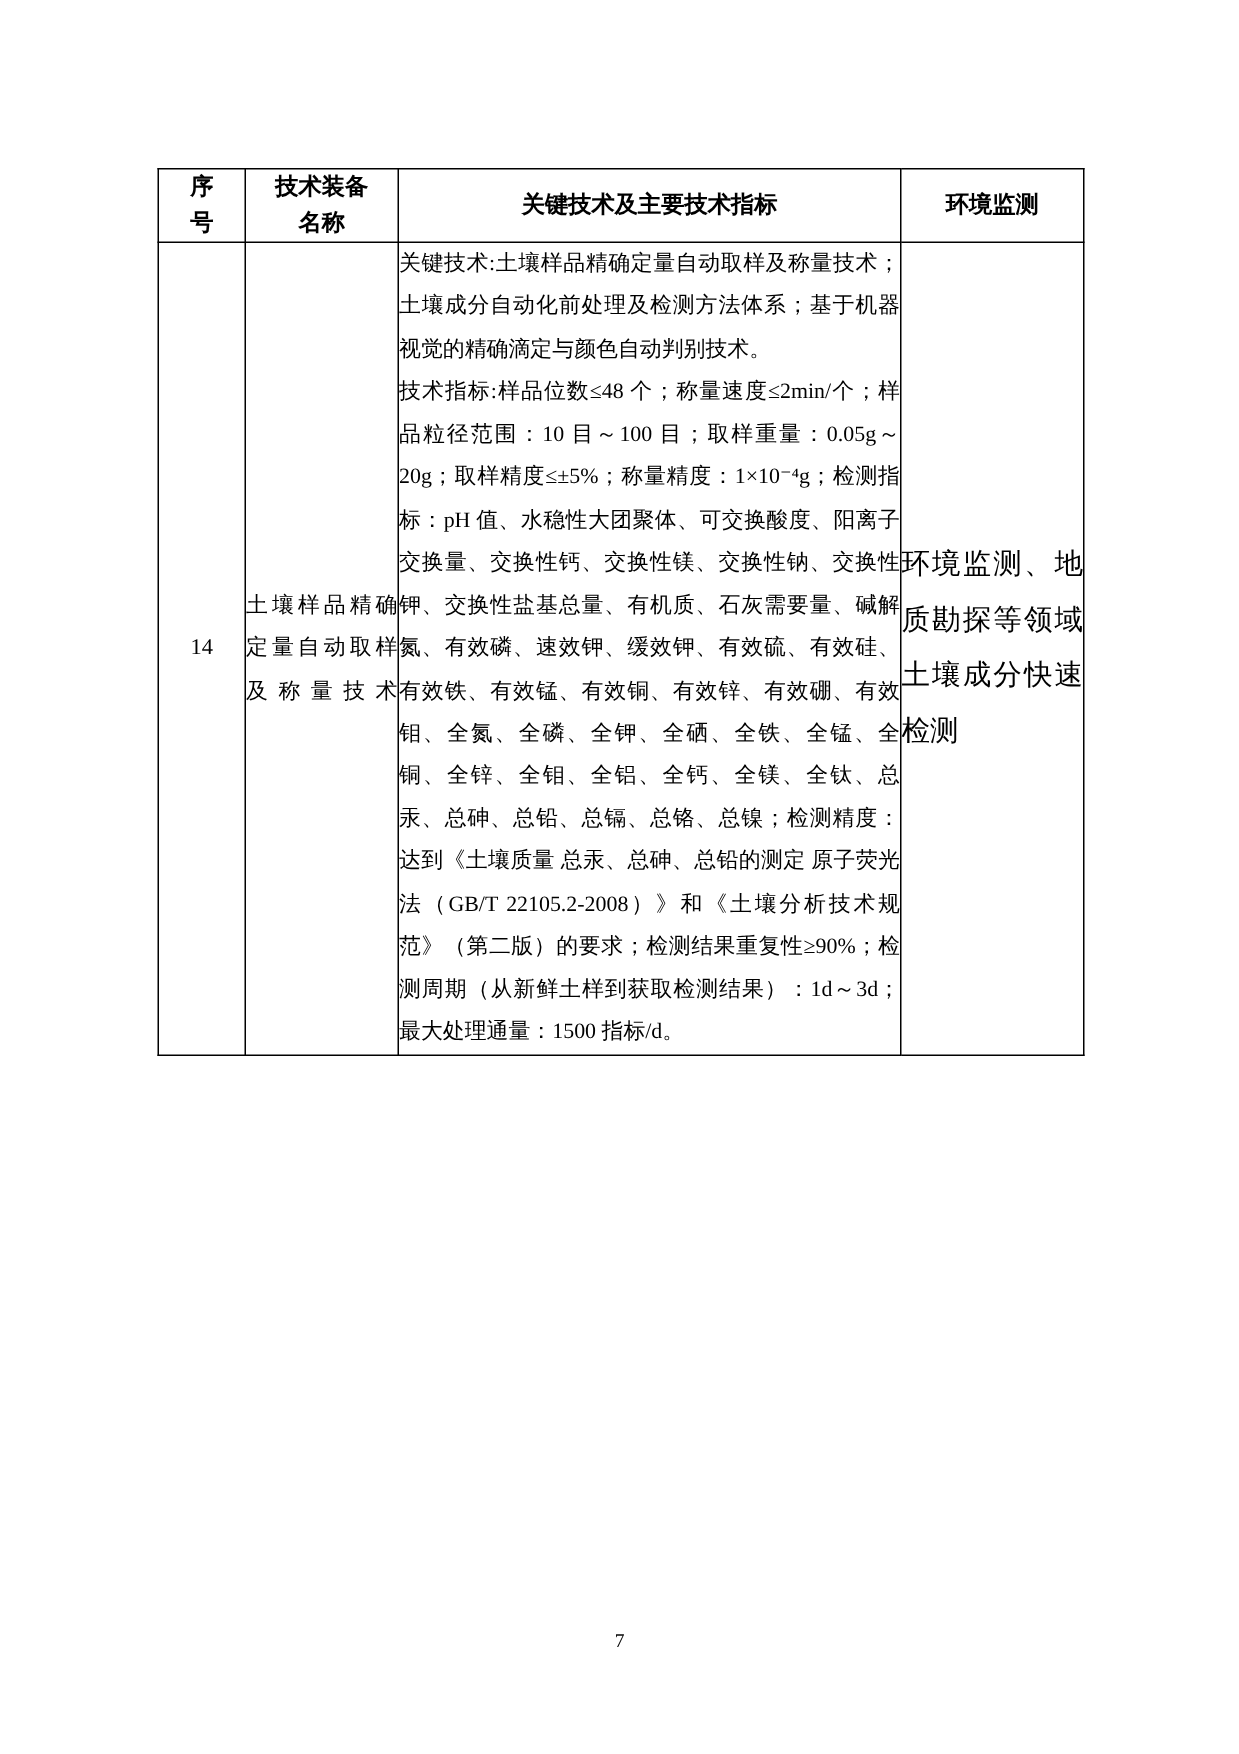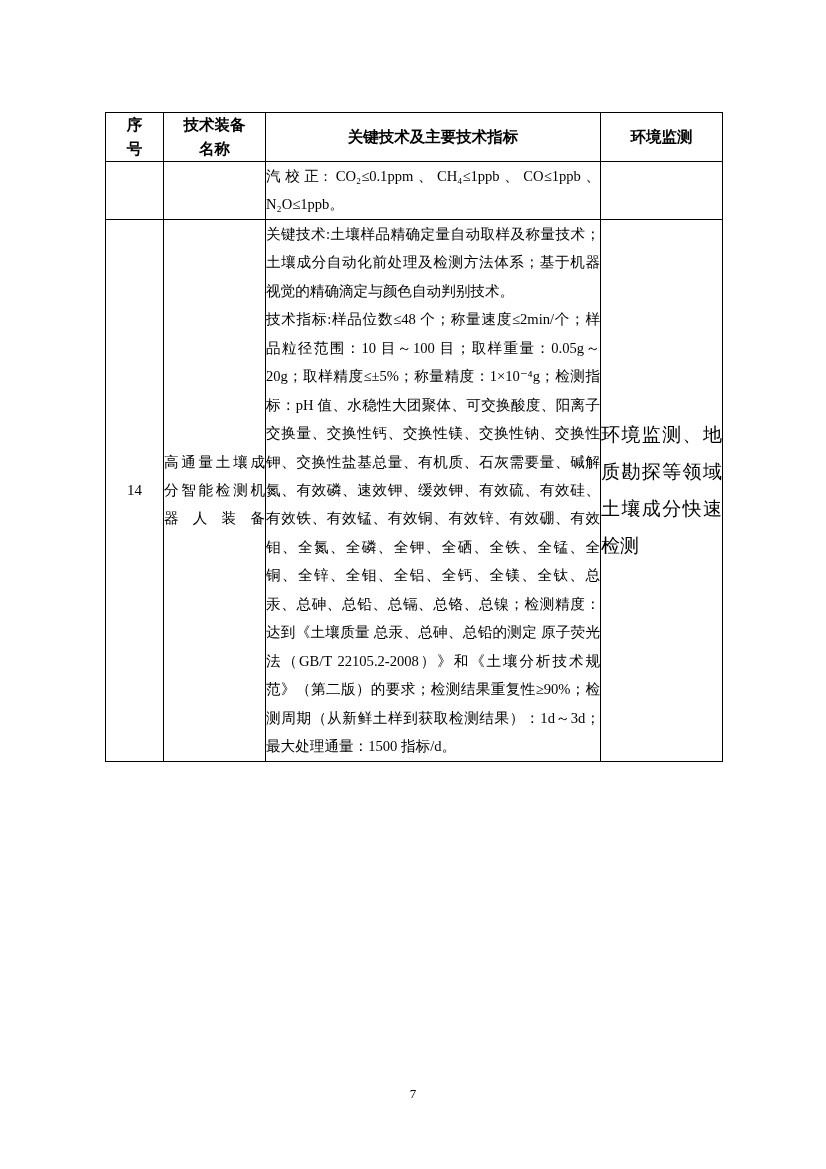--- a/index.html
+++ b/index.html
@@ -128,30 +128,22 @@
           <td>
             <span class="hdr-line">关键技术及主要技术指标</span>
           </td>
           <td>
             <span class="hdr-line">环境监测</span>
           </td>
         </tr>
       </thead>
       <tbody>
         <tr>
-          <td class="seq-cell"></td>
-          <td class="name-cell"></td>
-          <td class="body-cell cell-continue">
-            <p>汽校正: CO₂≤0.1ppm、CH₄≤1ppb、CO≤1ppb、N₂O≤1ppb。</p>
-          </td>
-          <td class="scope-cell"></td>
-        </tr>
-        <tr>
           <td class="seq-cell">14</td>
-          <td class="name-cell">高通量土壤成分智能检测机器人装备</td>
+          <td class="name-cell">土壤样品精确定量自动取样及称量技术</td>
           <td class="body-cell">
             <p class="hang"><span class="lbl">关键技术:</span><span>土壤样品精确定量自动取样及称量技术；土壤成分自动化前处理及检测方法体系；基于机器视觉的精确滴定与颜色自动判别技术。</span></p>
             <p class="hang"><span class="lbl">技术指标:</span><span>样品位数≤48 个；称量速度≤2min/个；样品粒径范围：10 目～100 目；取样重量：0.05g～20g；取样精度≤±5%；称量精度：1×10⁻⁴g；检测指标：pH 值、水稳性大团聚体、可交换酸度、阳离子交换量、交换性钙、交换性镁、交换性钠、交换性钾、交换性盐基总量、有机质、石灰需要量、碱解氮、有效磷、速效钾、缓效钾、有效硫、有效硅、有效铁、有效锰、有效铜、有效锌、有效硼、有效钼、全氮、全磷、全钾、全硒、全铁、全锰、全铜、全锌、全钼、全铝、全钙、全镁、全钛、总汞、总砷、总铅、总镉、总铬、总镍；检测精度：达到《土壤质量 总汞、总砷、总铅的测定 原子荧光法（GB/T 22105.2-2008）》和《土壤分析技术规范》（第二版）的要求；检测结果重复性≥90%；检测周期（从新鲜土样到获取检测结果）：1d～3d；最大处理通量：1500 指标/d。</span></p>
           </td>
           <td class="scope-cell">环境监测、地质勘探等领域土壤成分快速检测</td>
         </tr>
       </tbody>
     </table>
   </div>
 

